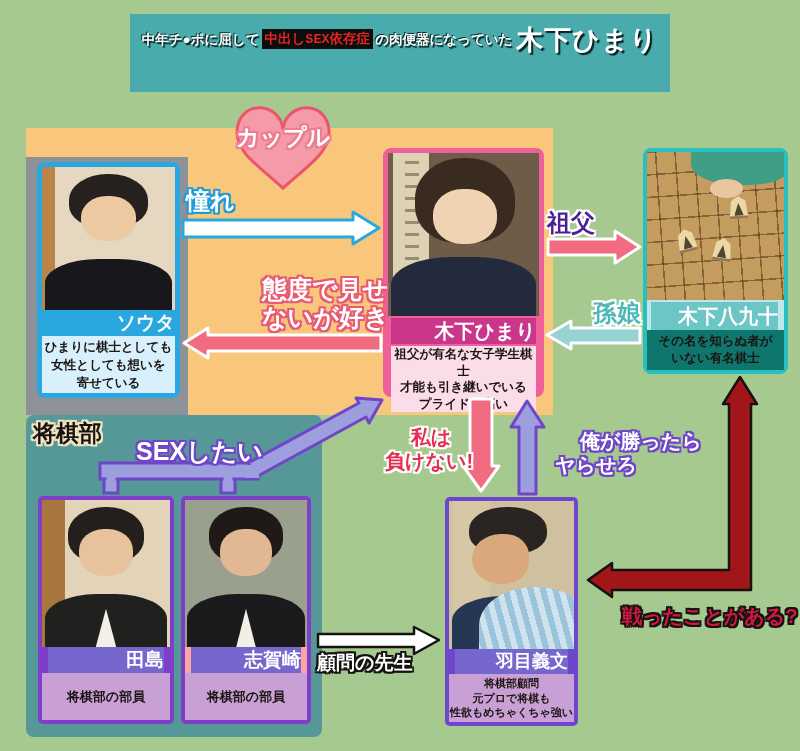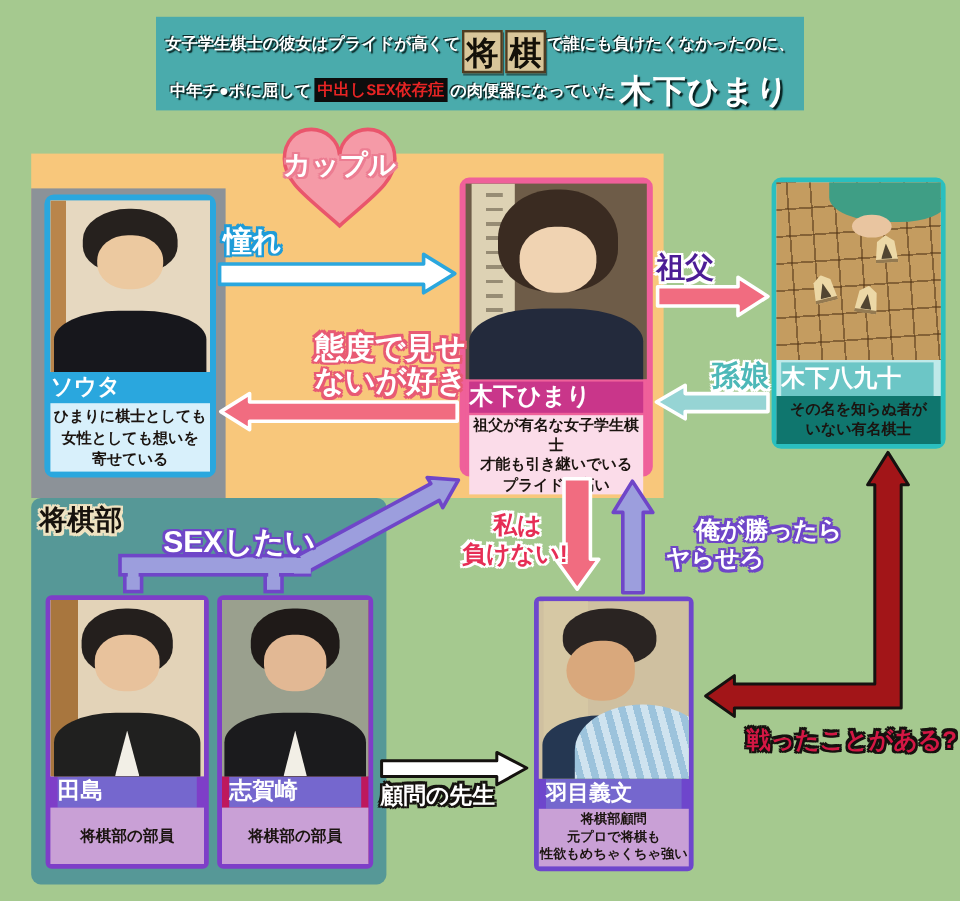--- a/index.html
+++ b/index.html
@@ -44,21 +44,21 @@
   .heart-wrap svg{ display:block; }
   .couple-label{
     position:absolute; left:0; top:20px; width:98px; text-align:center;
     color:#fff; font-weight:bold; font-size:23px;
     text-shadow:-2px -2px 0 #ec7d92,2px -2px 0 #ec7d92,-2px 2px 0 #ec7d92,2px 2px 0 #ec7d92,0 -2px 0 #ec7d92,0 2px 0 #ec7d92,-2px 0 0 #ec7d92,2px 0 0 #ec7d92;
   }
 
   
   .card{ position:absolute; display:flex; flex-direction:column; border-style:solid; }
   .card .photo{ position:relative; overflow:hidden; flex:0 0 auto; }
-  .nameband{ flex:0 0 auto; text-align:left; color:#fff; font-weight:bold; }
+  .nameband{ flex:0 0 auto; text-align:right; color:#fff; font-weight:bold; }
   .desc{ flex:1 1 auto; display:flex; flex-direction:column; justify-content:center;
          text-align:center; color:#1b1410; font-weight:bold; }
 
   .card-souta{ left:37px; top:162px; width:143px; height:236px; border-width:5px; border-color:#2aa7de; border-radius:8px; background:#2aa7de;}
   .card-souta .photo{ height:143px; background:#e6d8c0; }
   .card-souta .nameband{ background:#2aa7de; height:26px; line-height:26px; font-size:19px; }
   .card-souta .desc{ background:#d8f0fb; font-size:12.5px; line-height:18px; }
 
   .card-himari{ left:383px; top:148px; width:161px; height:249px; border-width:5px; border-color:#ef609a; border-radius:8px; background:#ef609a; }
   .card-himari .photo{ height:163px; background:#6e5c48; }
@@ -68,21 +68,21 @@
   .card-hakuto{ left:643px; top:148px; width:145px; height:226px; border-width:4px; border-color:#2abfbf; border-radius:8px; background:#bfe9e9; }
   .card-hakuto .photo{ height:148px; }
   .card-hakuto .nameband{ background:#6cc6c6; height:28px; line-height:28px; font-size:20px; margin:2px 6px 0 4px; }
   .card-hakuto .desc{ background:#0f766e; font-size:12.5px; line-height:17px; }
 
   .card-tajima{ left:38px; top:496px; width:136px; height:228px; border-width:4px; border-color:#7e3ec8; border-radius:5px; background:#7e3ec8; }
   .card-tajima .photo{ height:147px; background:#e3d3b8; }
   .card-tajima .nameband{ background:#7567ce; height:26px; line-height:26px; font-size:19px; margin:0 6px; }
   .card-tajima .desc{ background:#c9a0d6; font-size:13px; }
 
-  .card-shiga{ left:181px; top:496px; width:130px; height:228px; border-width:4px; border-color:#7e3ec8; border-radius:5px; background:#be185d; }
+  .card-shiga{ left:181px; top:496px; width:130px; height:228px; border-width:4px; border-color:#7e3ec8; border-radius:5px; background:#fca5a5; }
   .card-shiga .photo{ height:147px; background:#9aa08e; }
   .card-shiga .nameband{ background:#7567ce; height:26px; line-height:26px; font-size:19px; margin:0 6px; }
   .card-shiga .desc{ background:#c9a0d6; font-size:13px; }
 
   .card-hame{ left:445px; top:497px; width:133px; height:229px; border-width:4px; border-color:#6e46cc; border-radius:5px; background:#6e46cc; }
   .card-hame .photo{ height:148px; background:#cfc0a0; }
   .card-hame .nameband{ background:#7567ce; height:25px; line-height:25px; font-size:18px; margin:0 6px; }
   .card-hame .desc{ background:#c9a0d6; font-size:11px; line-height:14.5px; }
 
   
@@ -127,26 +127,20 @@
 </style>
 </head>
 <body>
 
 <div class="abs orange-panel"></div>
 <div class="abs gray-panel"></div>
 <div class="abs teal-panel"></div>
 
 <div class="abs banner">
   <div class="row">
-    <span class="b1">女子学生棋士の彼女はプライドが高くて</span>
-    <span class="tile">将</span>
-    <span class="tile">棋</span>
-    <span class="b1">で誰にも負けたくなかったのに、</span>
-  </div>
-  <div class="row">
     <span class="b2">中年チ●ポに屈して</span>
     <span class="b2 hl">中出しSEX依存症</span>
     <span class="b2">の肉便器になっていた</span>
     <span class="b2 big-name">木下ひまり</span>
   </div>
 </div>
 
 <div class="abs heart-wrap">
   <svg width="98" height="92" viewBox="0 0 100 92">
     <path d="M50,27 C49,14 38,5 26,5 C12,5 3,16 3,30 C3,50 22,62 50,87 C78,62 97,50 97,30 C97,16 88,5 74,5 C62,5 51,14 50,27 Z" fill="#f59aa7" stroke="#e9566c" stroke-width="3"></path>

